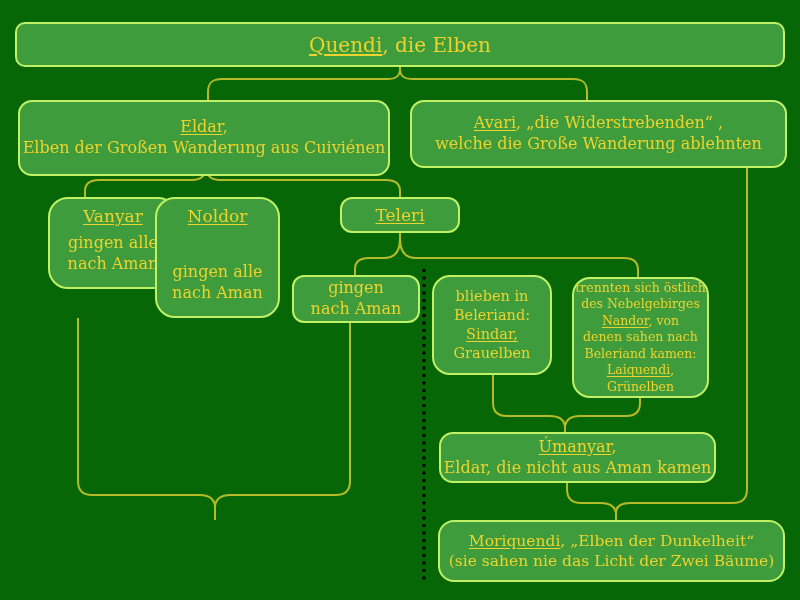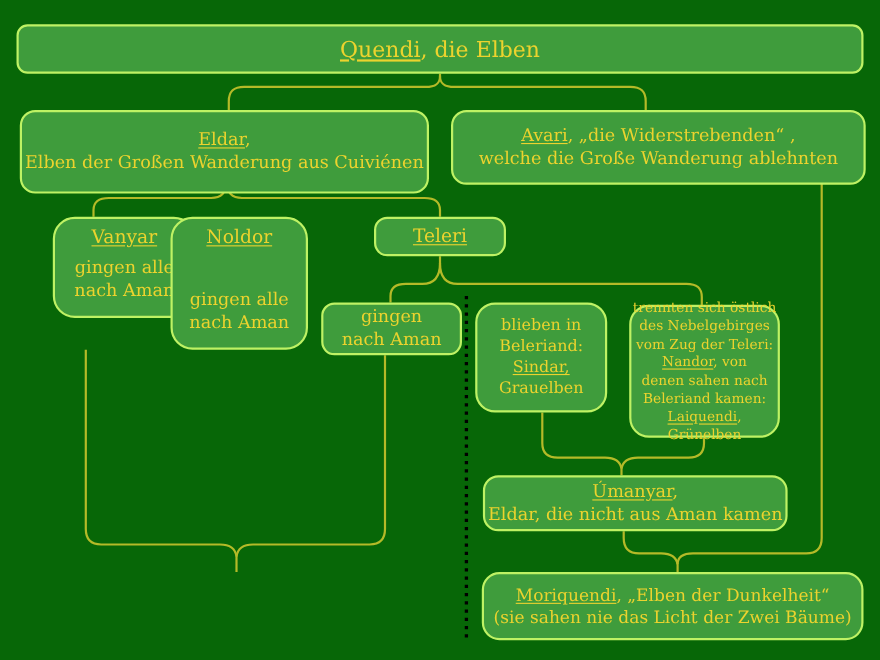--- a/index.html
+++ b/index.html
@@ -102,21 +102,20 @@
     <div>Beleriand:</div>
     <div>
       <span class="u">Sindar,</span>
     </div>
     <div>Grauelben</div>
   </div>
 
   <div class="box fs12" style="left:572px;top:277px;width:137px;height:121px;border-radius:18px;">
     <div>trennten sich östlich</div>
     <div>des Nebelgebirges</div>
-    <div>vom Zug der Teleri:</div>
     <div>
       <span class="u">Nandor</span><span>, von</span>
     </div>
     <div>denen sahen nach</div>
     <div>Beleriand kamen:</div>
     <div>
       <span class="u">Laiquendi</span><span>, Grünelben</span>
     </div>
   </div>
 

